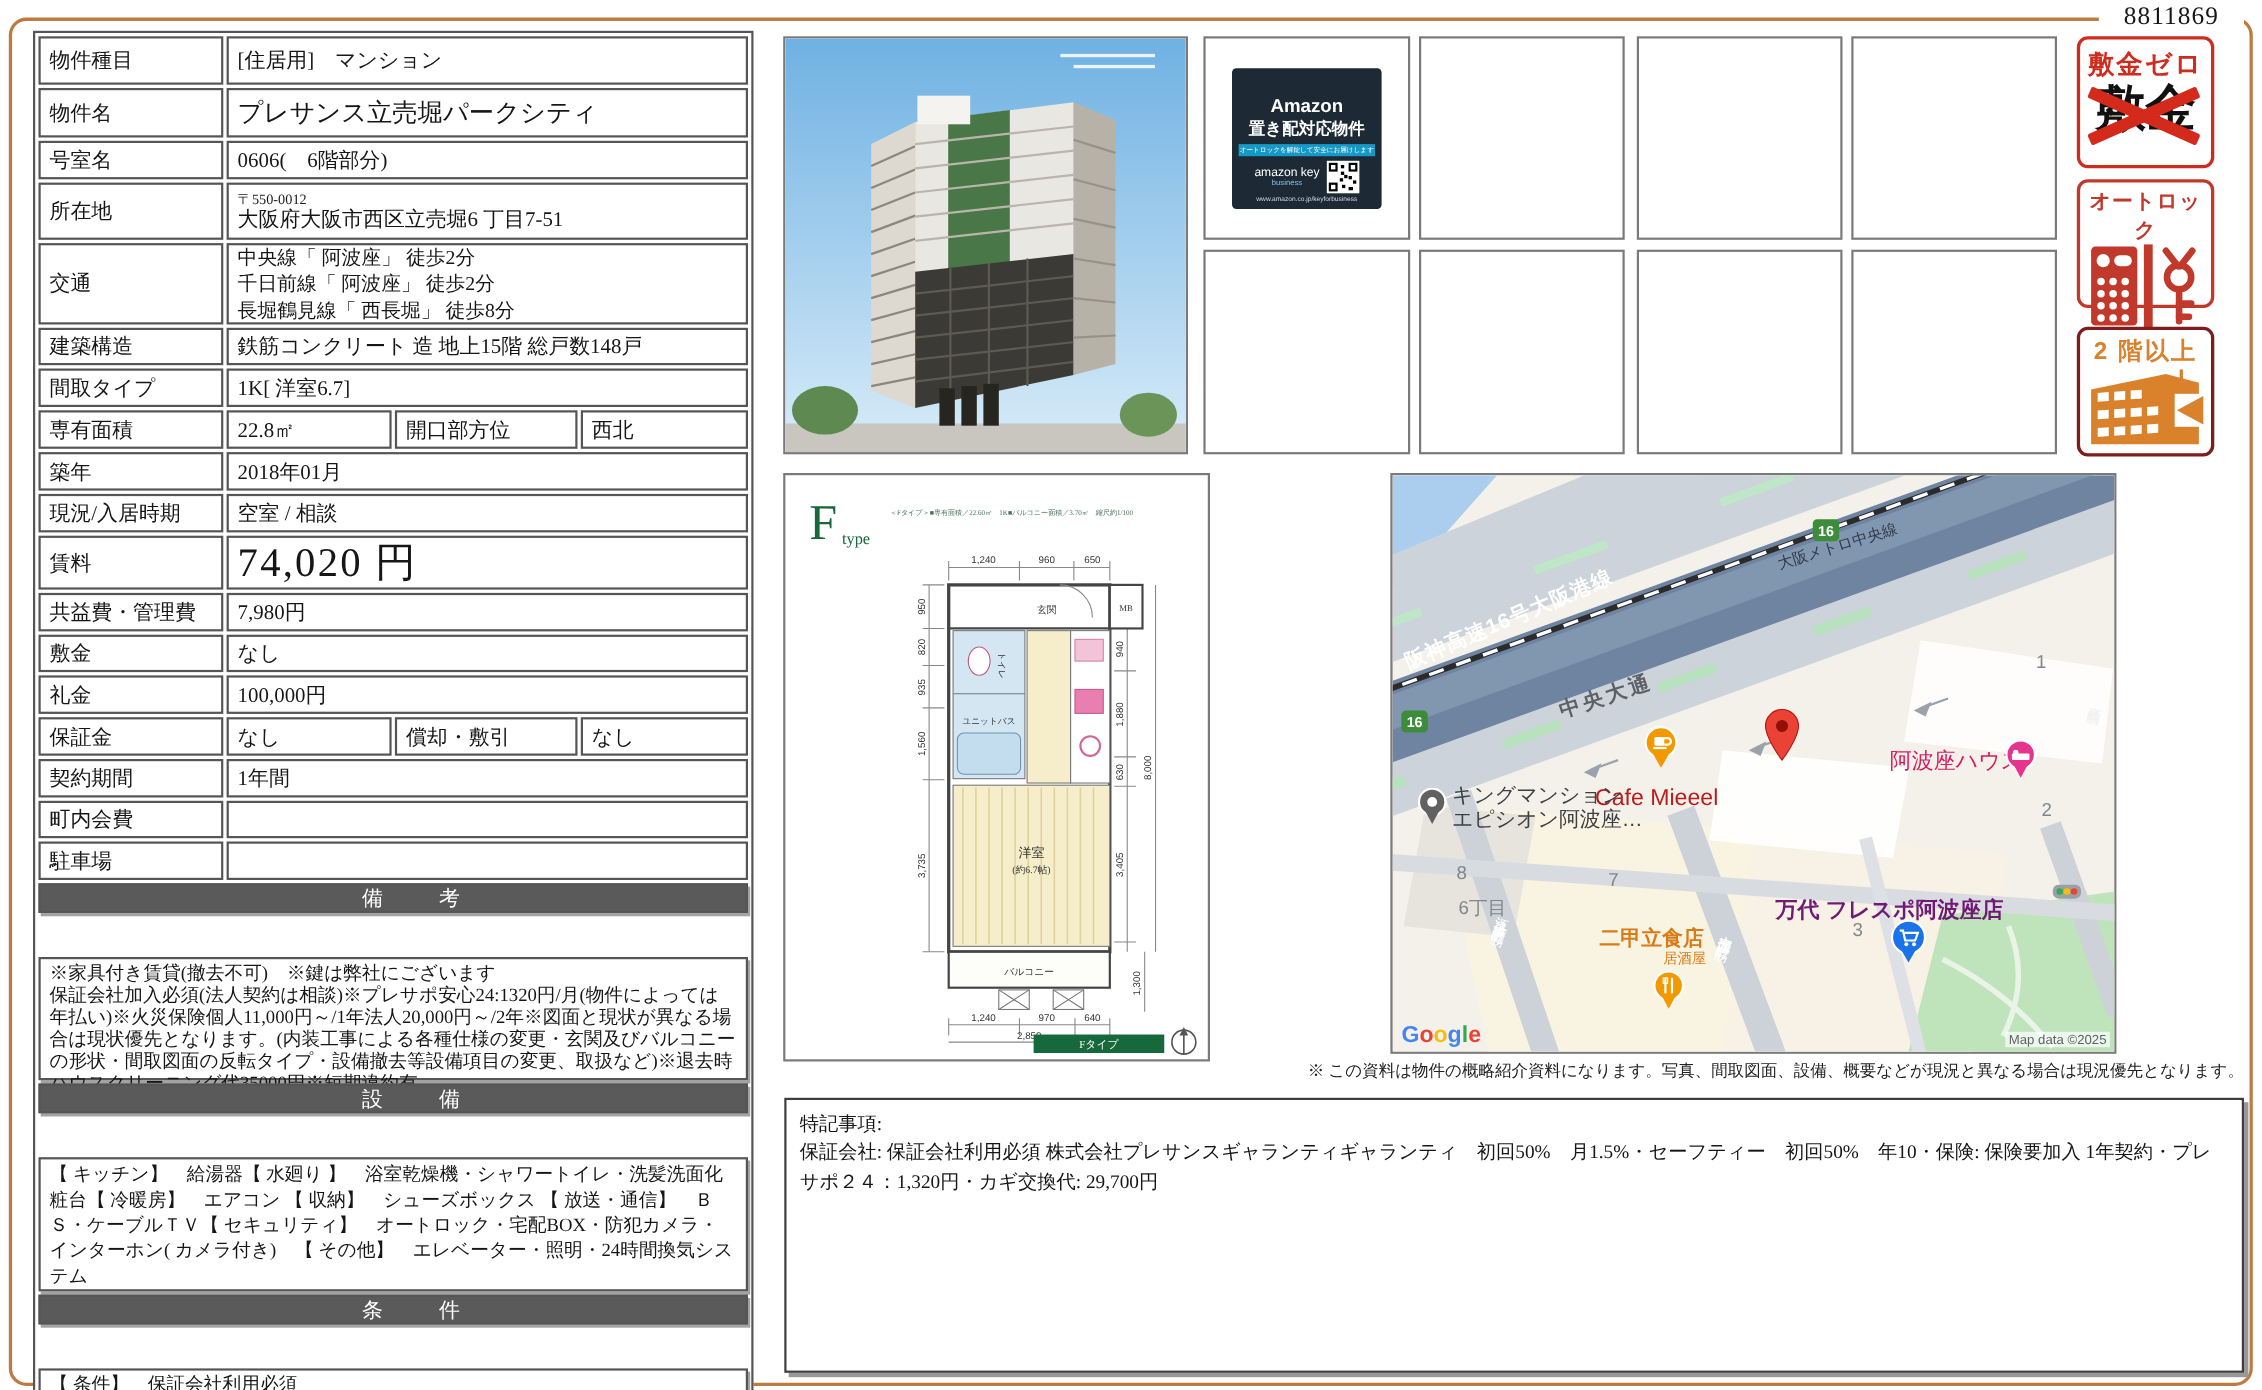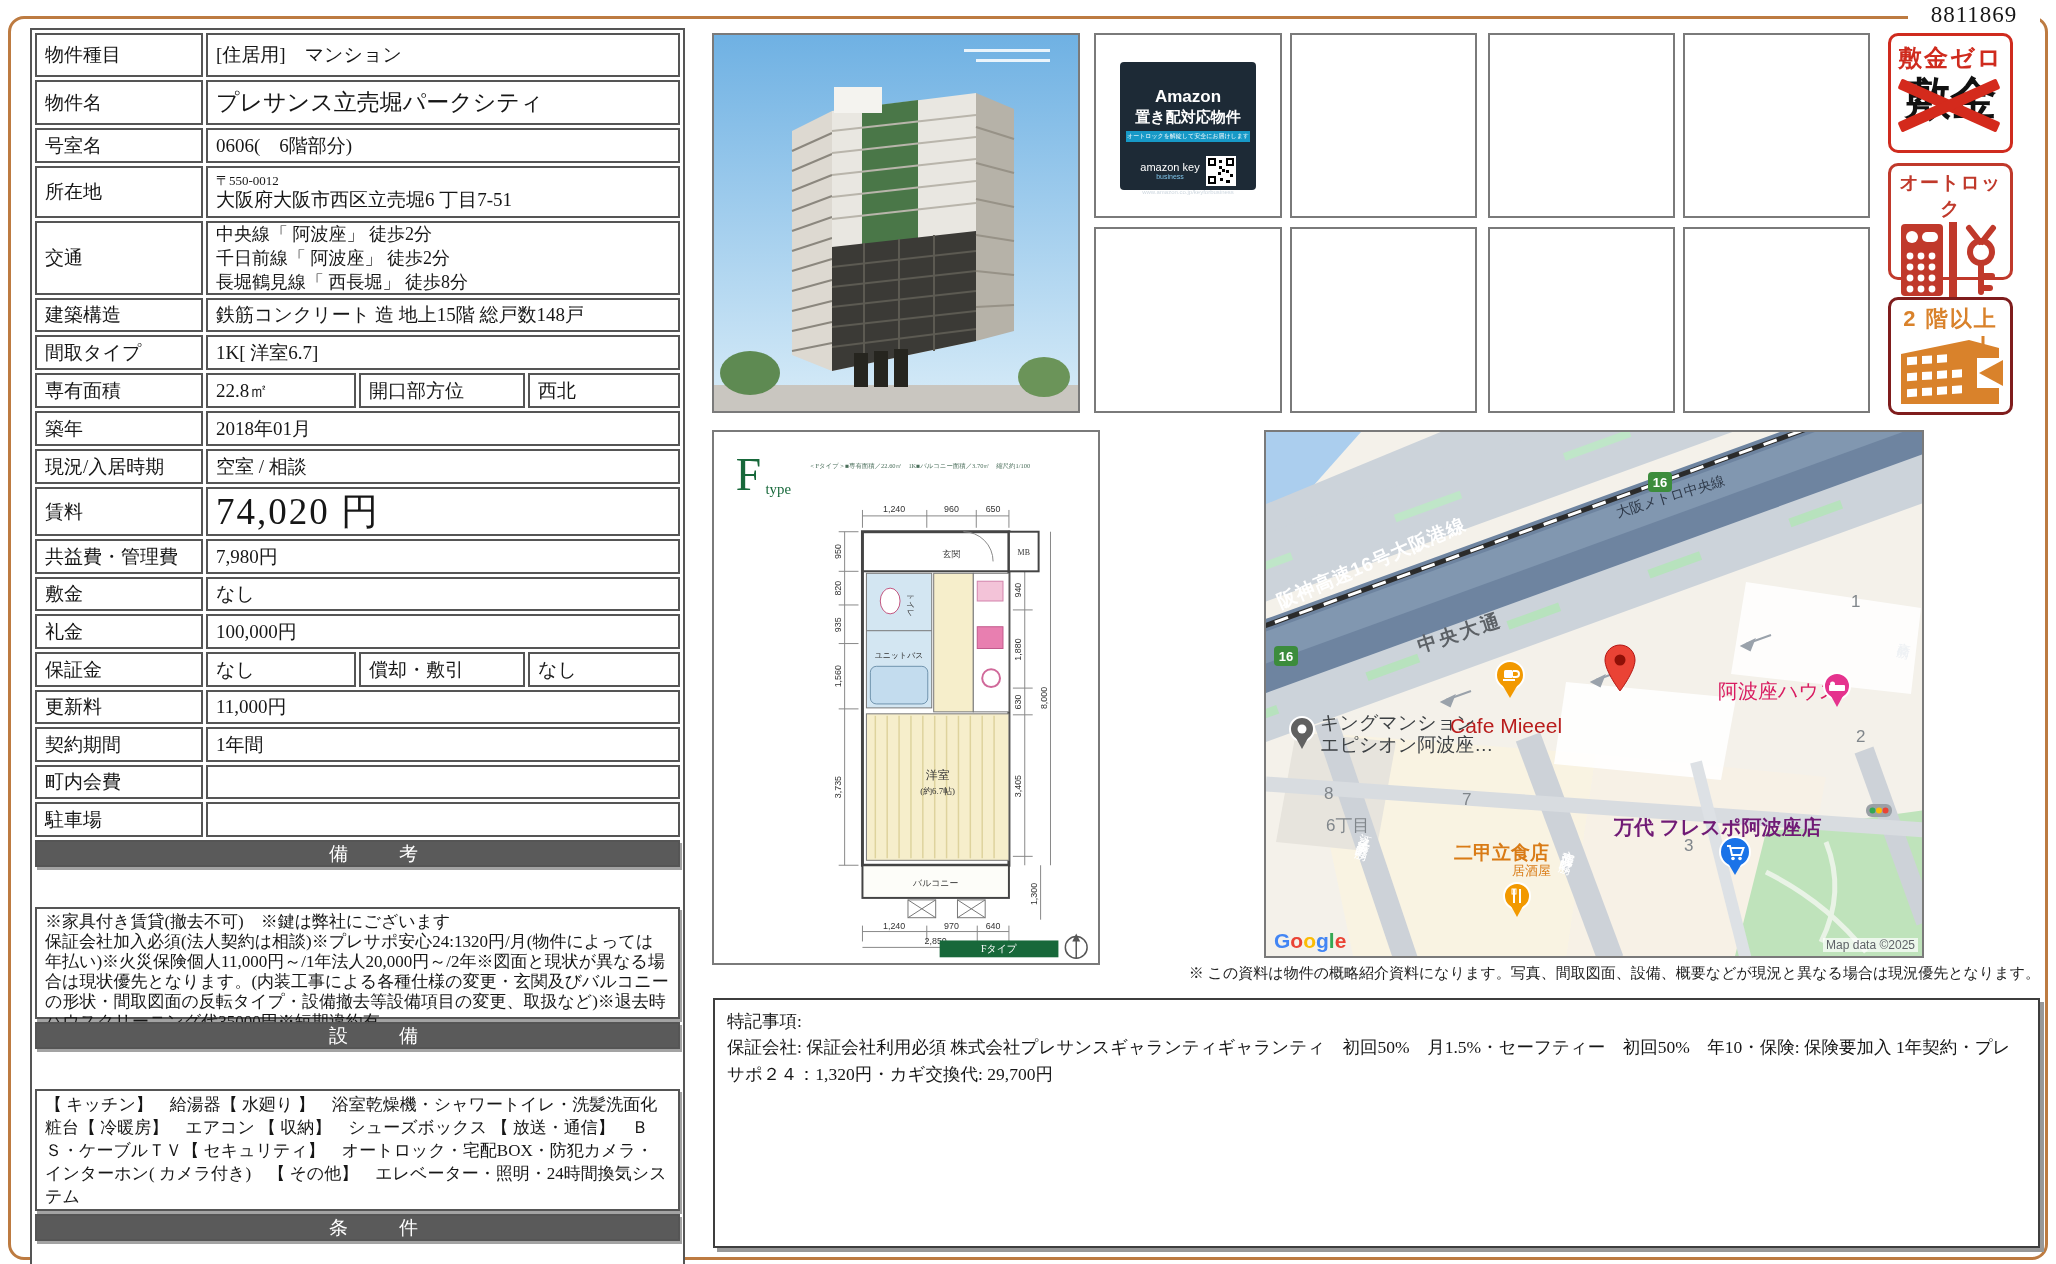--- a/index.html
+++ b/index.html
@@ -28,21 +28,21 @@
          line-height:1.18;white-space:pre-line;box-sizing:border-box;background:#fff;margin-top:37px;}
 
   
   .pbox{position:absolute;border:2px solid #7a7a7a;background:#fff;box-sizing:border-box;}
   .amzwrap{width:100%;height:100%;display:flex;align-items:center;justify-content:center;}
   .amz{width:136px;height:128px;background:#1d2a36;border-radius:4px;color:#fff;
        font-family:"Liberation Sans",sans-serif;text-align:center;padding-top:25px;box-sizing:border-box;}
   .amz .l1{font-size:17px;font-weight:bold;}
   .amz .l2{font-size:15px;font-weight:bold;margin-top:1px;}
   .amz .strip{background:#1799c7;color:#fff;font-size:6px;margin:4px 6px;padding:1px 0;}
-  .amz .midrow{display:flex;align-items:center;justify-content:center;gap:6px;margin-top:14px;}
+  .amz .midrow{display:flex;align-items:center;justify-content:center;gap:6px;margin-top:4px;}
   .amz .akey{font-size:11px;color:#fff;}
   .amz .akey small{display:block;font-size:7px;color:#7fc3e8;}
   .amz .url{font-size:6px;color:#cfd8e0;margin-top:3px;}
 
   
   .badge{position:absolute;left:1888px;width:125px;background:#fff;border-radius:10px;
          box-sizing:border-box;text-align:center;font-family:"Liberation Sans",sans-serif;}
   .b1{top:33px;height:120px;border:3px solid #cf2b1e;}
   .b1 .t{color:#cf2b1e;font-size:24px;font-weight:bold;letter-spacing:2px;margin-top:6px;}
   .b1 .word{position:relative;font-size:46px;font-weight:bold;color:#111;line-height:1.1;
@@ -142,24 +142,20 @@
   </div>
   <div class="prow" style="grid-template-columns:168px 1fr;height:35px">
     <div class="c">礼金</div>
     <div class="c">100,000円</div>
   </div>
   <div class="prow" style="grid-template-columns:168px 150px 166px 1fr;height:35px">
     <div class="c">保証金</div>
     <div class="c">なし</div>
     <div class="c">償却・敷引</div>
     <div class="c">なし</div>
-  </div>
-  <div class="prow" style="grid-template-columns:168px 1fr;height:34px">
-    <div class="c">更新料</div>
-    <div class="c">11,000円</div>
   </div>
   <div class="prow" style="grid-template-columns:168px 1fr;height:35px">
     <div class="c">契約期間</div>
     <div class="c">1年間</div>
   </div>
   <div class="prow" style="grid-template-columns:168px 1fr;height:34px">
     <div class="c">町内会費</div>
     <div class="c"></div>
   </div>
   <div class="prow" style="grid-template-columns:168px 1fr;height:35px">

